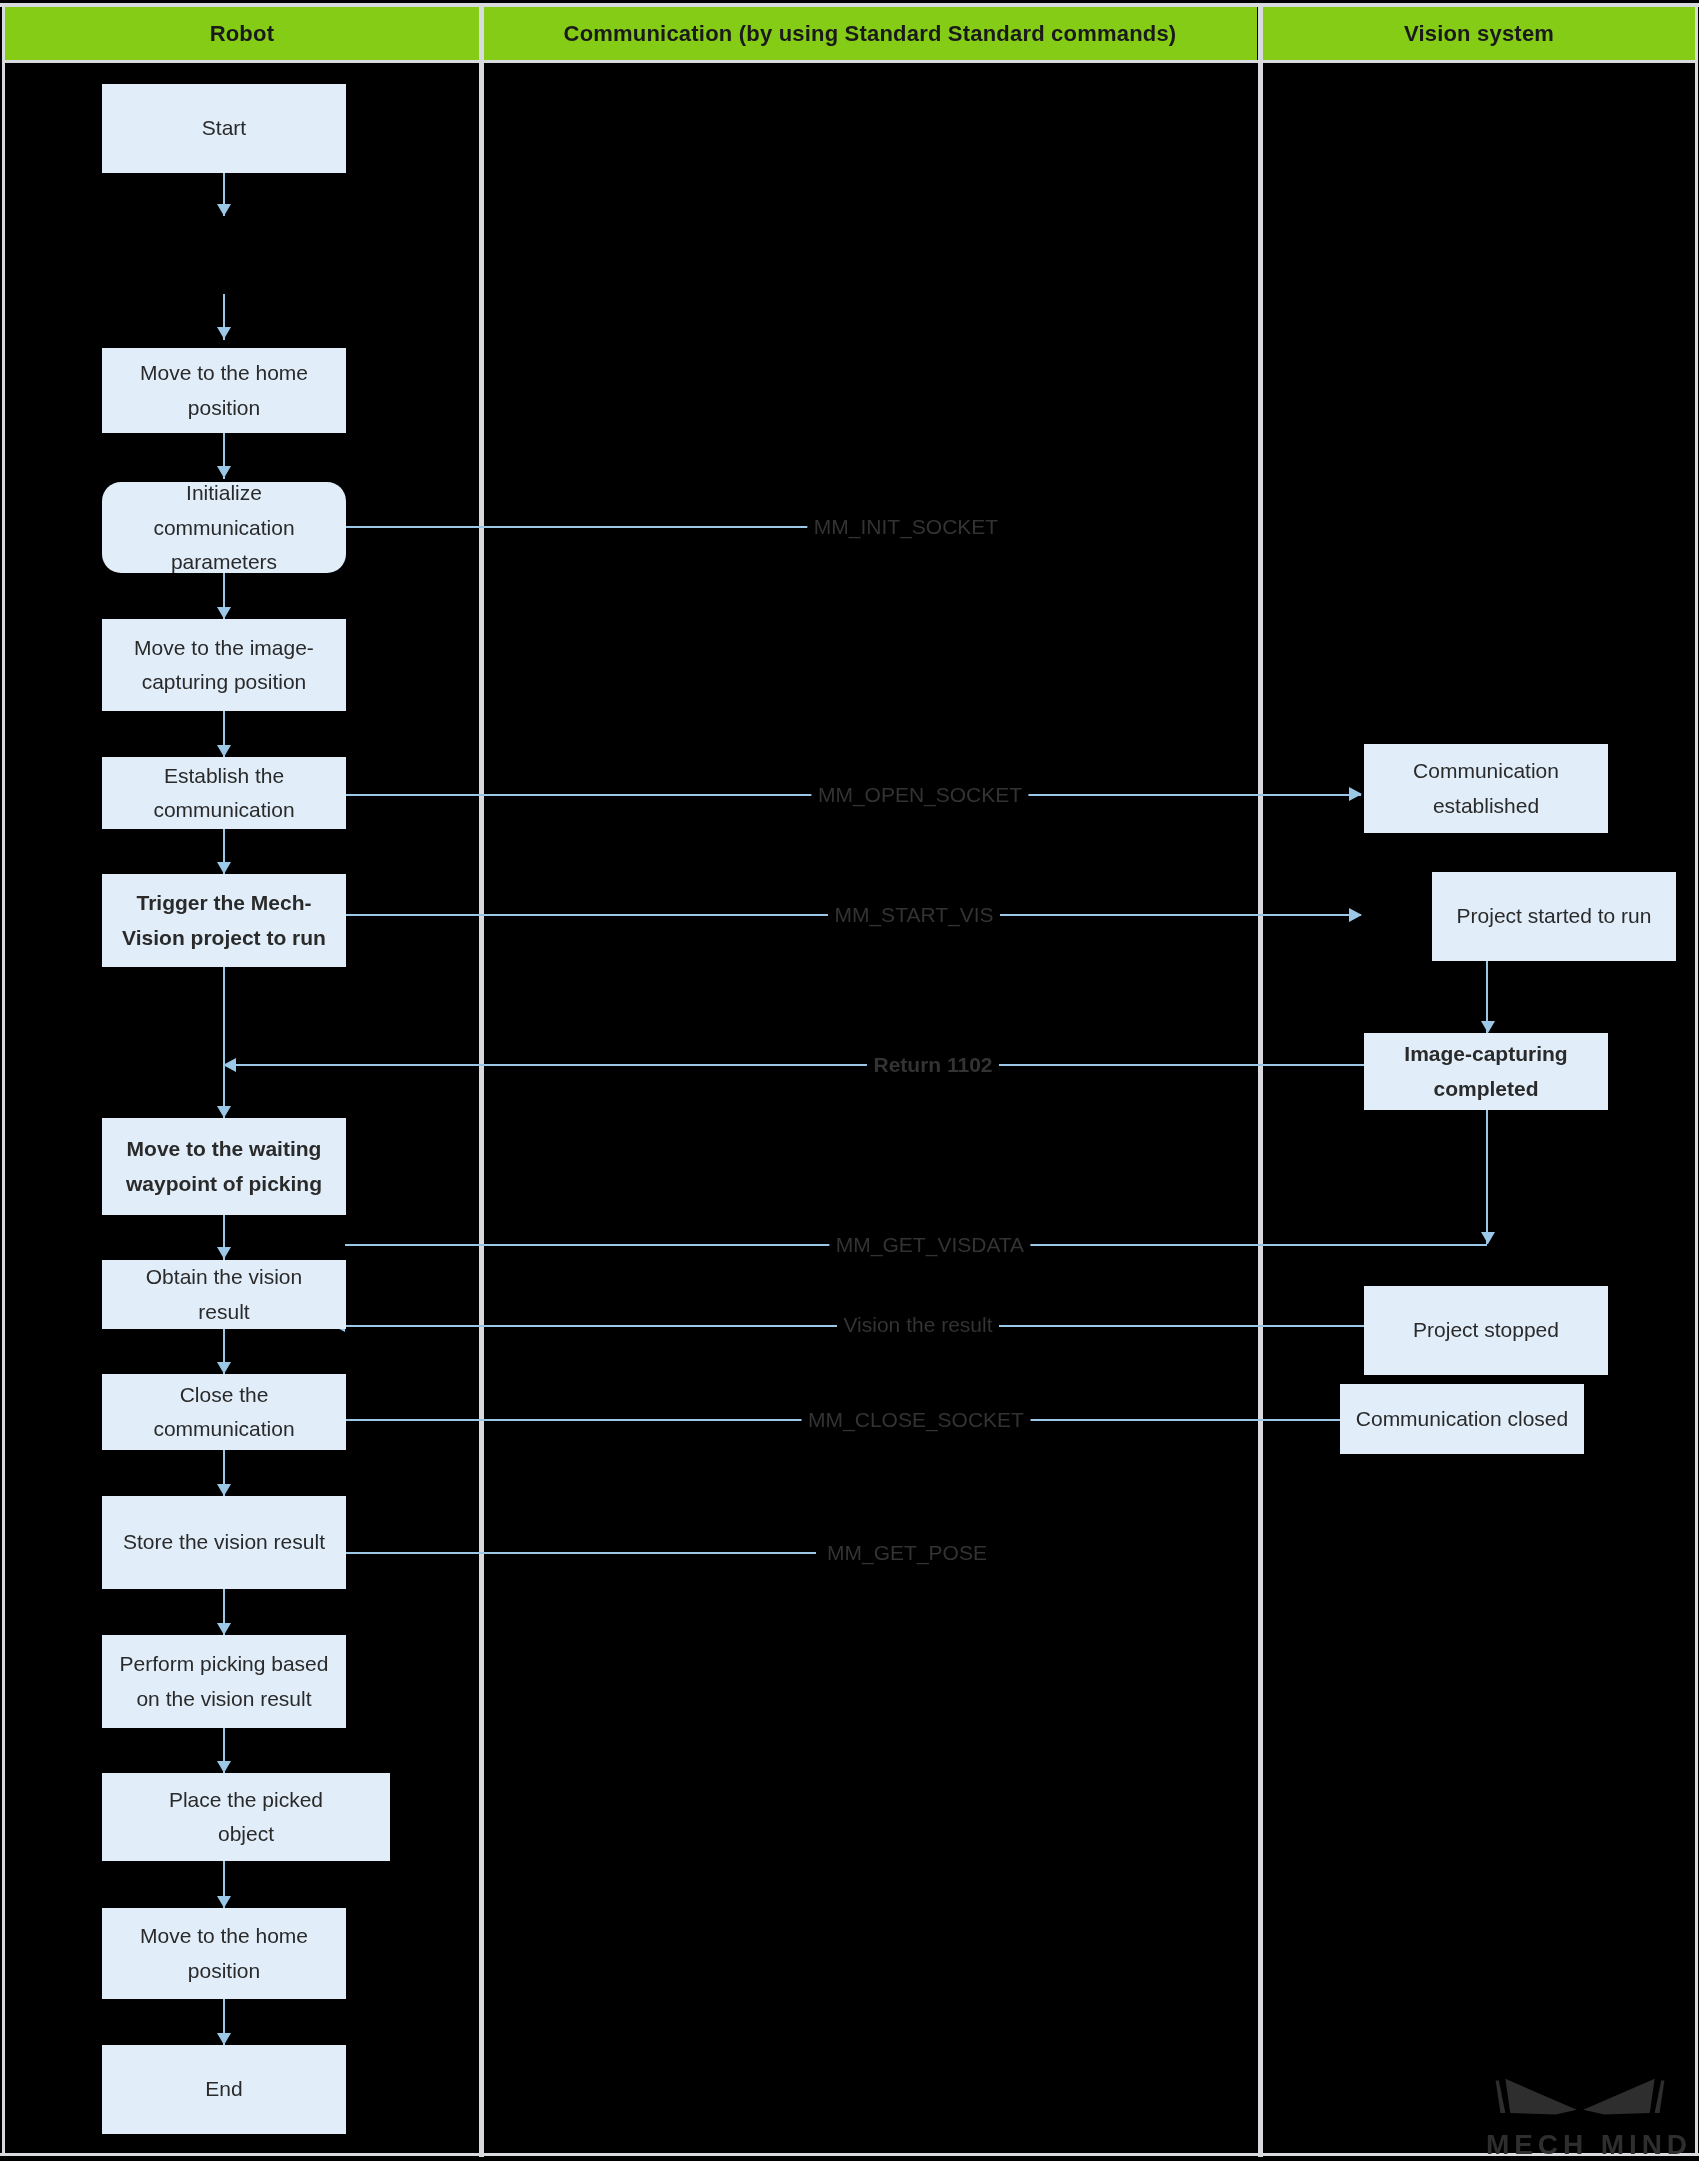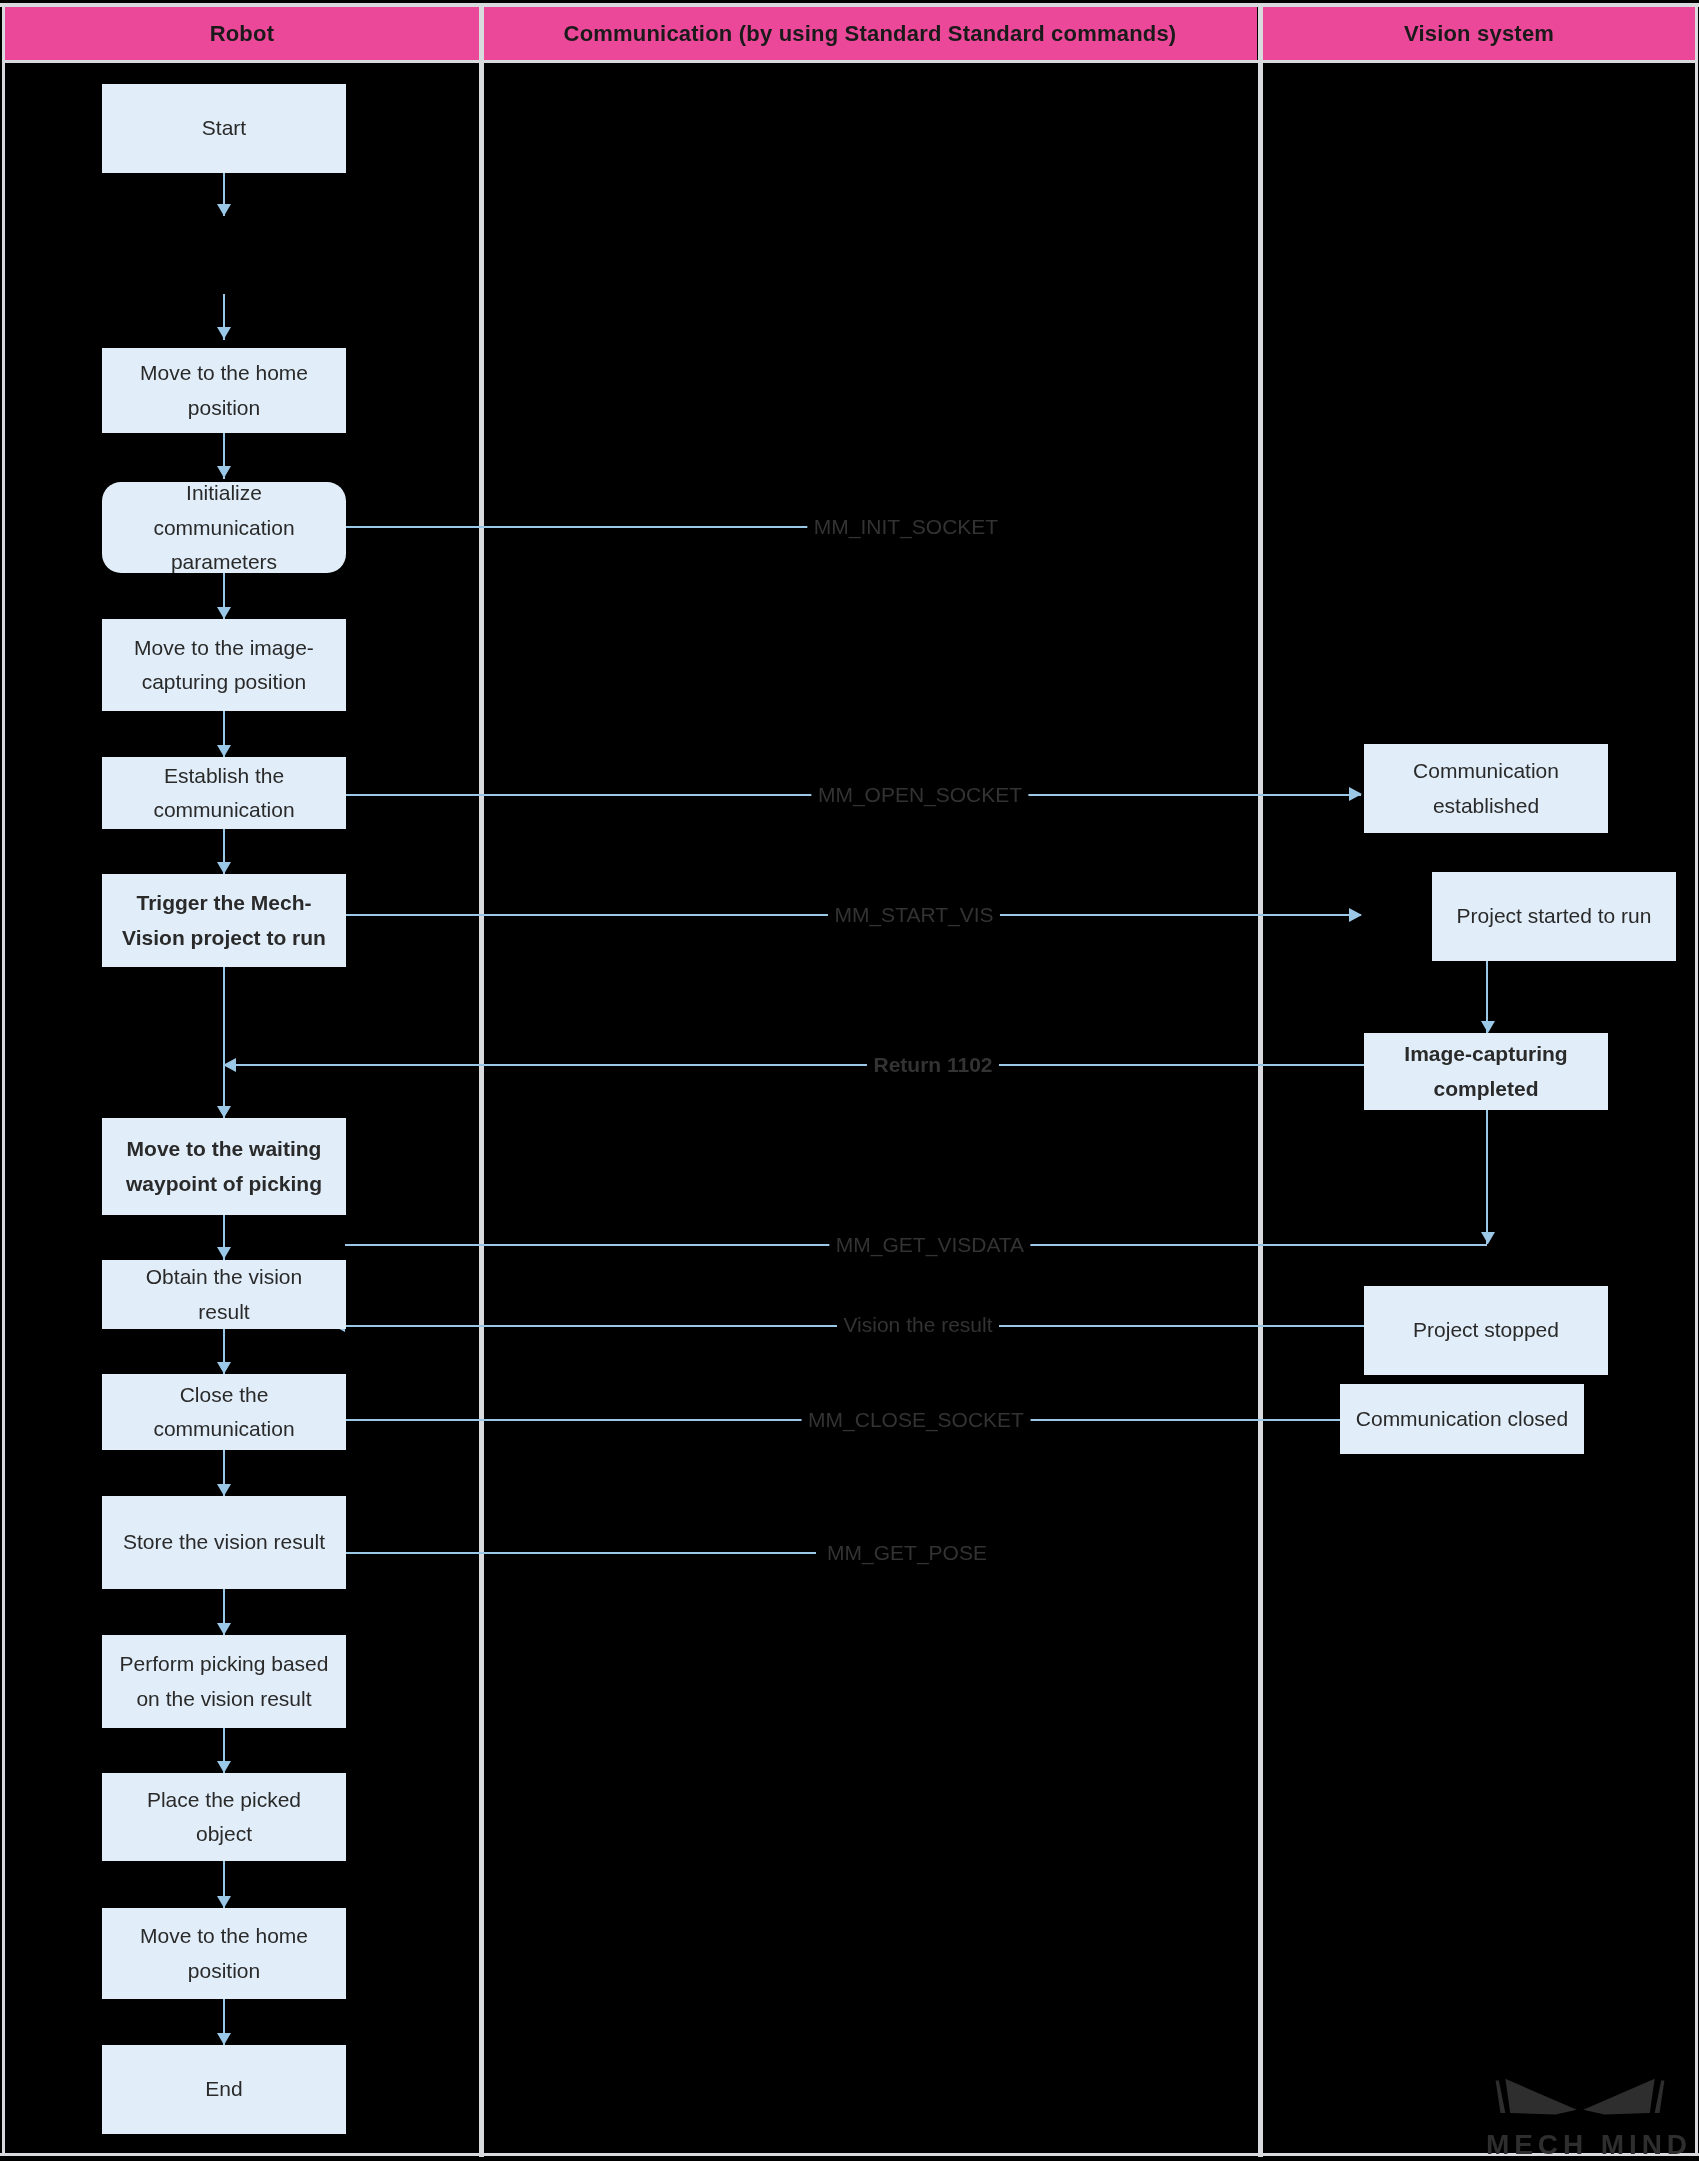--- a/index.html
+++ b/index.html
@@ -15,21 +15,21 @@
     width: 1700px;
     height: 2161px;
     background: #000000;
     overflow: hidden;
   }
   
   .lane-header {
     position: absolute;
     top: 6.5px;
     height: 54px;
-    background: #ec4899;
+    background: #84cc16;
     display: flex;
     align-items: center;
     justify-content: center;
     color: #1a1a1a;
     font-size: 22px;
     font-weight: bold;
     letter-spacing: 0.2px;
     box-sizing: border-box;
   }
   
@@ -290,21 +290,21 @@
 
   <div class="node" style="left:102px; top:1496px; width:244px; height:93px;">
     <span class="label">Store the vision result</span>
   </div>
 
   <div class="node" style="left:102px; top:1635px; width:244px; height:93px;">
     <span class="label">Perform picking based
 on the vision result</span>
   </div>
 
-  <div class="node" style="left:102px; top:1773px; width:244px; height:88px;">
+  <div class="node" style="left:102px; top:1773px; width:288px; height:88px;">
     <span class="label">Place the picked
 object</span>
   </div>
 
   <div class="node" style="left:102px; top:1908px; width:244px; height:91px;">
     <span class="label">Move to the home
 position</span>
   </div>
 
   <div class="node" style="left:102px; top:2045px; width:244px; height:89px;">

